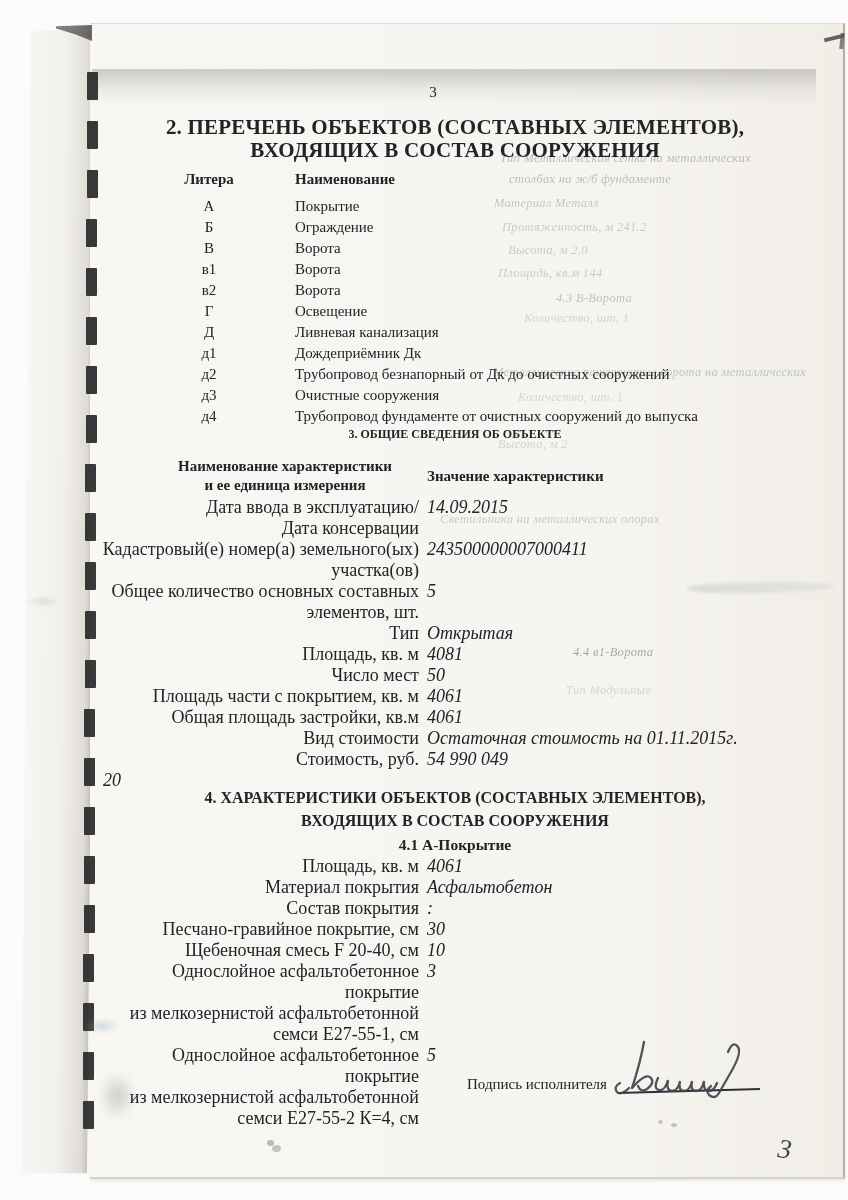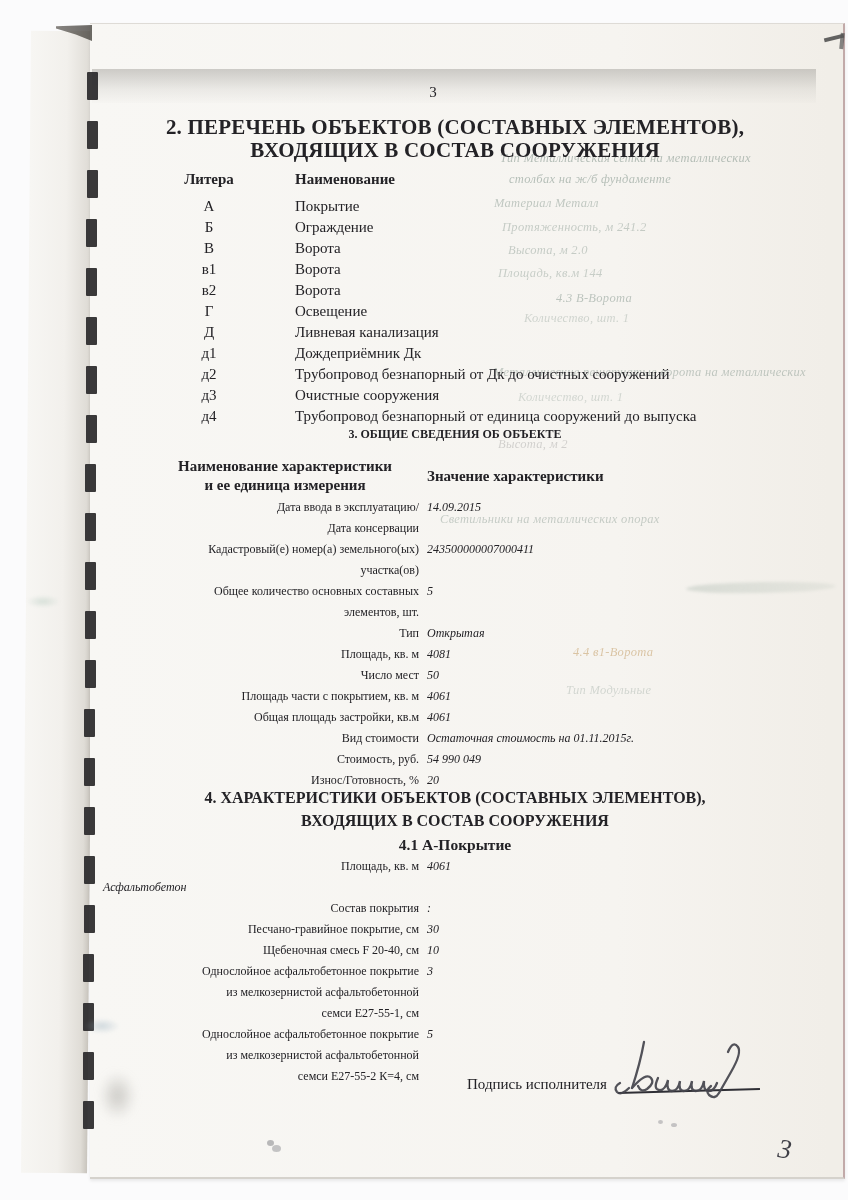--- a/index.html
+++ b/index.html
@@ -36,21 +36,21 @@
   .lit-table{left:176px;top:169px;font-size:15px;}
   .lit-head{display:flex;font-weight:bold;line-height:21px;margin-bottom:6px;}
   .lit-row{display:flex;line-height:21px;}
   .lit-c1{width:66px;text-align:center;}
   .lit-c2{margin-left:53px;}
 
   .s3head{left:150px;top:457px;display:flex;align-items:center;font-weight:bold;font-size:15px;}
   .s3head .lh{width:270px;text-align:center;line-height:19px;white-space:pre-line;}
   .s3head .rh{margin-left:7px;}
 
-  .kv{left:95px;width:690px;font-size:12px;}
+  .kv{left:95px;width:690px;font-size:18px;}
   .kv-row{display:flex;align-items:flex-start;}
   .kv-label{width:324px;text-align:right;line-height:21px;white-space:pre-line;}
   .kv-value{margin-left:8px;font-style:italic;line-height:21px;}
 
   .sig-label{left:467px;top:1076px;font-size:15px;}
   .sig-line{left:618px;top:1090px;width:142px;height:2px;background:#2f2f35;transform:rotate(-1.6deg);}
   .sig-svg{left:610px;top:1036px;}
   .sig-speck{position:absolute;background:#8a8a90;border-radius:50%;opacity:.45;filter:blur(.5px);}
   .pg-bottom{left:778px;top:1134px;font-size:27px;font-style:italic;color:#3e3e46;transform:rotate(7deg);}
 
@@ -110,21 +110,21 @@
       <div class="bleed-item" style="left: 494px; top: 196px; opacity: 0.42; color: rgb(118, 138, 128);">Материал Металл</div>
       <div class="bleed-item" style="left: 502px; top: 220px; opacity: 0.38; color: rgb(118, 138, 128);">Протяженность, м 241.2</div>
       <div class="bleed-item" style="left: 508px; top: 243px; opacity: 0.38; color: rgb(118, 138, 128); font-family: Liberation Serif, serif;">Высота, м 2.0</div>
       <div class="bleed-item" style="left: 498px; top: 266px; opacity: 0.36; color: rgb(118, 138, 128);">Площадь, кв.м 144</div>
       <div class="bleed-item" style="left: 556px; top: 291px; opacity: 0.45; color: rgb(118, 138, 128);">4.3 В-Ворота</div>
       <div class="bleed-item" style="left: 524px; top: 311px; opacity: 0.3; color: rgb(118, 138, 128);">Количество, шт. 1</div>
       <div class="bleed-item" style="left: 493px; top: 365px; opacity: 0.42; color: rgb(118, 138, 128);">Металлические решетчатые ворота на металлических</div>
       <div class="bleed-item" style="left: 518px; top: 390px; opacity: 0.28; color: rgb(118, 138, 128);">Количество, шт. 1</div>
       <div class="bleed-item" style="left: 498px; top: 437px; opacity: 0.28; color: #737373;">Высота, м 2</div>
       <div class="bleed-item" style="left: 440px; top: 512px; opacity: 0.38; color: rgb(118, 138, 128);">Светильники на металлических опорах</div>
-      <div class="bleed-item" style="left: 573px; top: 645px; opacity: 0.32; color: #a16207;">4.4 в1-Ворота</div>
+      <div class="bleed-item" style="left: 573px; top: 645px; opacity: 0.32; color: #000000;">4.4 в1-Ворота</div>
       <div class="bleed-item" style="left: 566px; top: 683px; opacity: 0.28; color: rgb(118, 138, 128);">Тип Модульные</div>
     </div>
   <div class="smudge smudge-gray-a"></div>
   <div class="smudge smudge-gray-b"></div>
   <div class="smudge smudge-blue"></div>
   <div class="smudge curl-shadow"></div>
   <div class="smudge green-streak"></div>
   <div class="smudge green-smudge-left"></div>
 
   <div class="abs pgnum-top">3</div>
@@ -173,21 +173,21 @@
         <div class="lit-row">
           <div class="lit-c1">д2</div>
           <div class="lit-c2">Трубопровод безнапорный от Дк до очистных сооружений</div>
         </div>
         <div class="lit-row">
           <div class="lit-c1">д3</div>
           <div class="lit-c2">Очистные сооружения</div>
         </div>
         <div class="lit-row">
           <div class="lit-c1">д4</div>
-          <div class="lit-c2">Трубопровод безнапорный от единица сооружений до выпуска</div>
+          <div class="lit-c2">Трубопровод фундаменте от очистных сооружений до выпуска</div>
         </div>
       </div>
   </div>
 
   <div class="abs h3 center">3. ОБЩИЕ СВЕДЕНИЯ ОБ ОБЪЕКТЕ</div>
 
   <div class="abs s3head">
     <div class="lh">Наименование характеристики
 и ее единица измерения</div>
     <div class="rh">Значение характеристики</div>
@@ -231,36 +231,36 @@
       </div>
       <div class="kv-row">
         <div class="kv-label">Вид стоимости</div>
         <div class="kv-value">Остаточная стоимость на 01.11.2015г.</div>
       </div>
       <div class="kv-row">
         <div class="kv-label">Стоимость, руб.</div>
         <div class="kv-value">54 990 049</div>
       </div>
       <div class="kv-row">
-        <div class="kv-label">Износ/Готовность, %</div>
         <div class="kv-value">20</div>
       </div>
     </div>
 
   <div class="abs h4 center pre">4. ХАРАКТЕРИСТИКИ ОБЪЕКТОВ (СОСТАВНЫХ ЭЛЕМЕНТОВ),
 ВХОДЯЩИХ В СОСТАВ СООРУЖЕНИЯ</div>
 
   <div class="abs h41 center">4.1 А-Покрытие</div>
 
   <div class="abs kv" style="top:856px;" id="s41-rows">
       <div class="kv-row">
         <div class="kv-label">Площадь, кв. м</div>
         <div class="kv-value">4061</div>
       </div>
       <div class="kv-row">
+        <div class="kv-label">Материал покрытия</div>
         <div class="kv-value">Асфальтобетон</div>
       </div>
       <div class="kv-row">
         <div class="kv-label">Состав покрытия</div>
         <div class="kv-value">:</div>
       </div>
       <div class="kv-row">
         <div class="kv-label">Песчано-гравийное покрытие, см</div>
         <div class="kv-value">30</div>
       </div>

